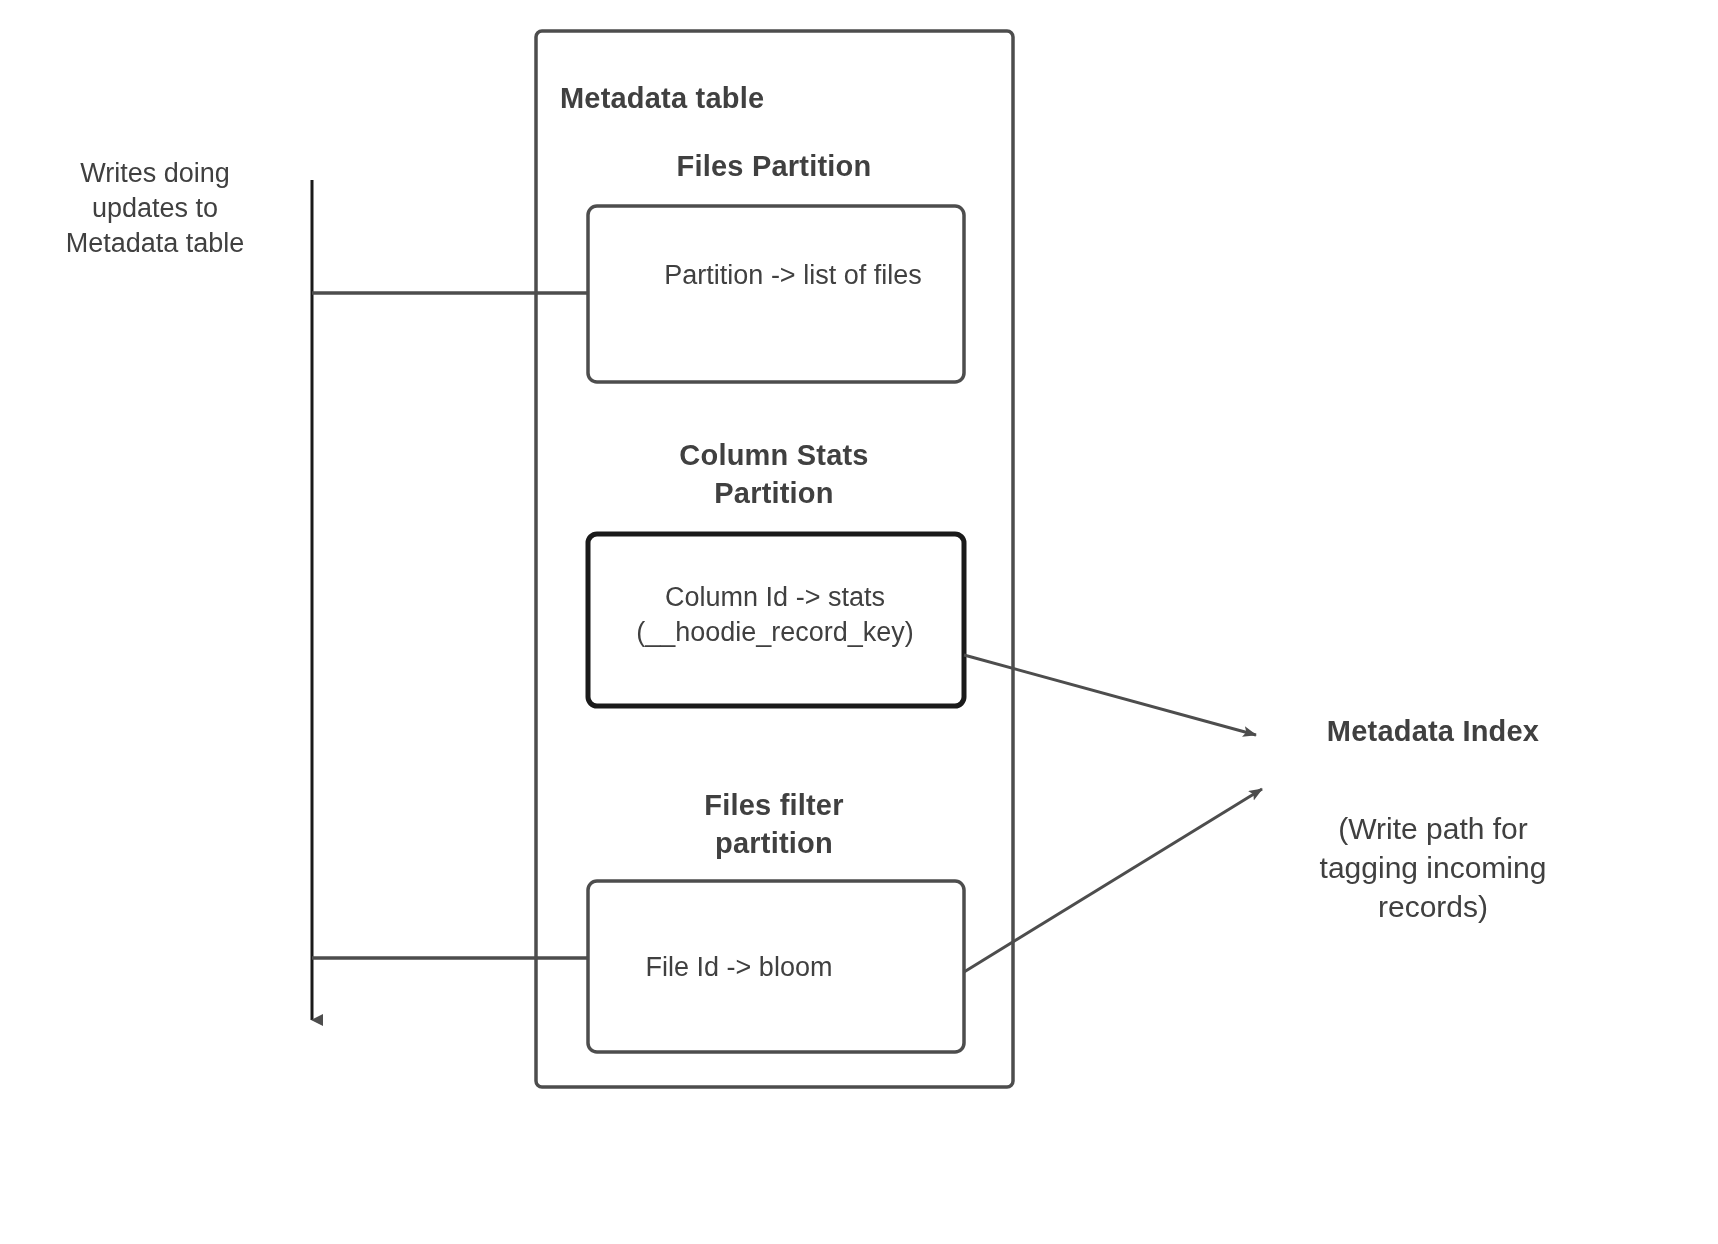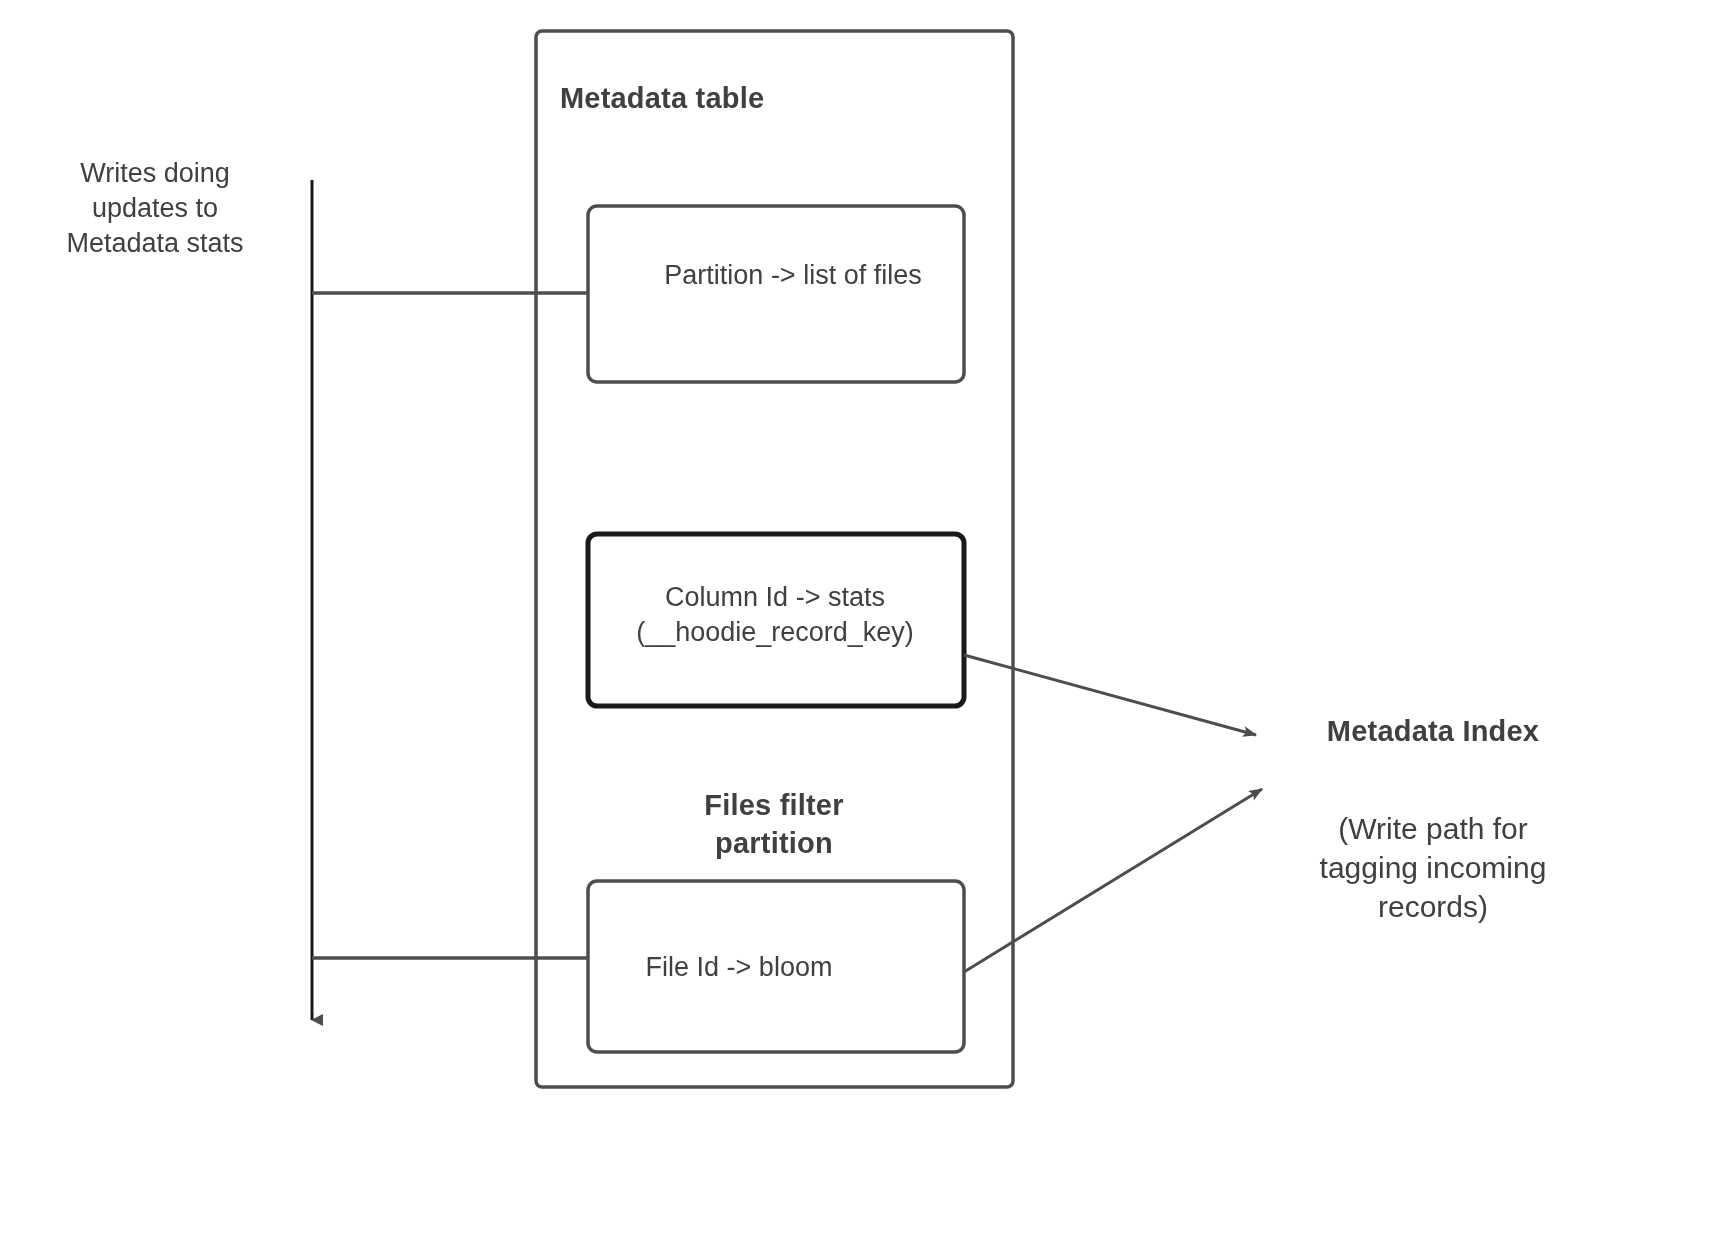--- a/index.html
+++ b/index.html
@@ -134,27 +134,30 @@
 
     <path d="M312,958 L588,958" fill="none" stroke="#4d4d4d" stroke-width="3.5"></path>
 
     <path d="M964,655 L1256,735" fill="none" stroke="#4d4d4d" stroke-width="3" marker-end="url(#arrowHead)"></path>
 
     <path d="M964,972 L1262,789" fill="none" stroke="#4d4d4d" stroke-width="3" marker-end="url(#arrowHead)"></path>
   </svg>
 
   <div class="txt" id="writes-caption">Writes doing
 updates to
-Metadata stats</div>
+Metadata table</div>
 
   <div class="txt" id="metadata-table-title">Metadata table</div>
 
+  <div class="txt part-head" id="files-partition-heading">Files Partition</div>
 
   <div class="txt box-label" id="files-box-label">Partition -&gt; list of files</div>
 
+  <div class="txt part-head" id="column-stats-heading">Column Stats
+Partition</div>
 
   <div class="txt box-label" id="colstats-box-label">Column Id  -&gt; stats
 (__hoodie_record_key)</div>
 
   <div class="txt part-head" id="bloom-filter-heading">Files filter
 partition</div>
 
   <div class="txt box-label" id="bloom-box-label">File Id -&gt; bloom</div>
 
   <div class="txt" id="metadata-index-title">Metadata Index</div>

